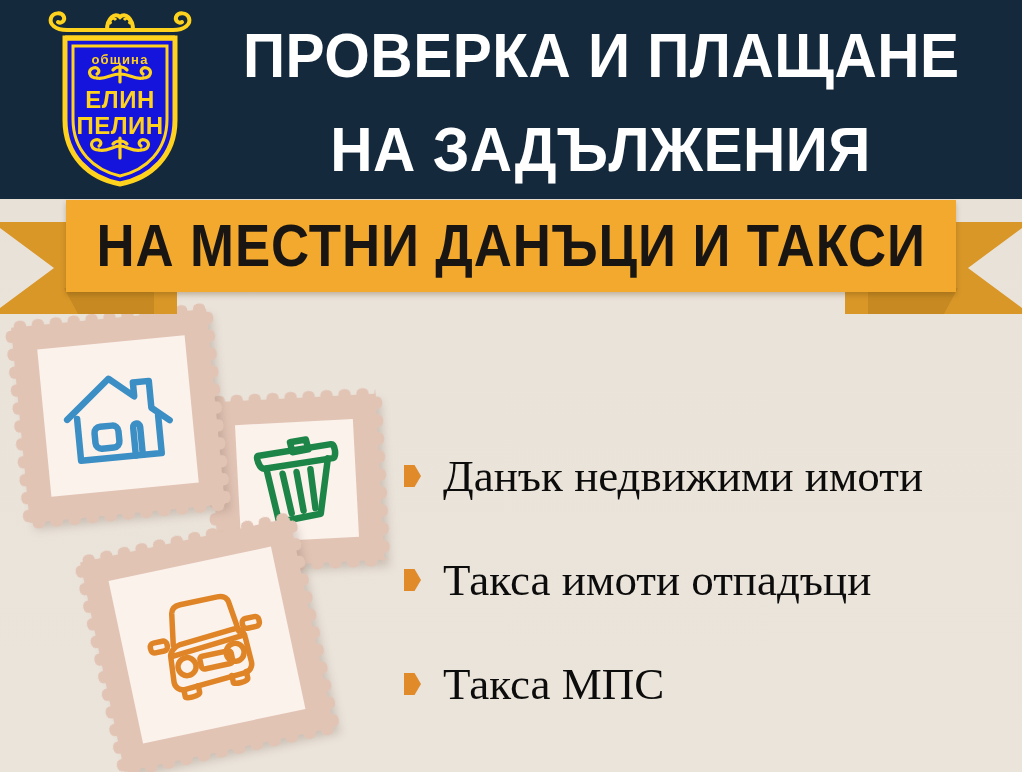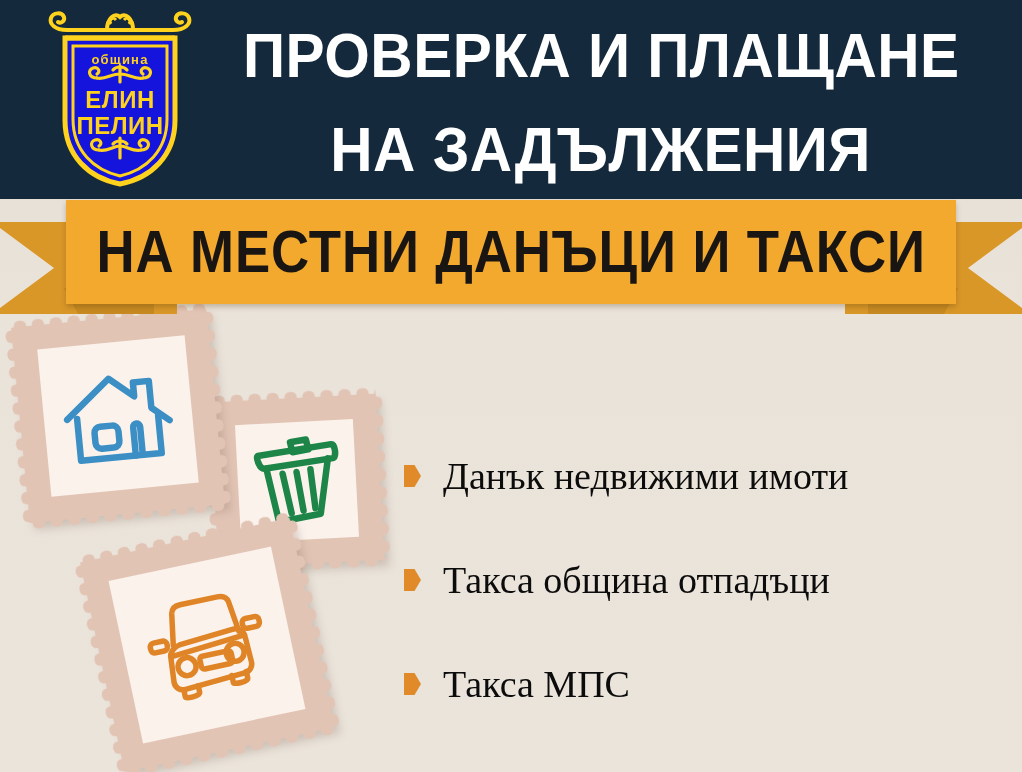--- a/index.html
+++ b/index.html
@@ -97,21 +97,21 @@
     background: #c78a22;
   }
   .ribbon-fold-l { left: 64px; clip-path: polygon(0 0, 100% 0, 100% 100%, 14px 100%); }
   .ribbon-fold-r { right: 64px; clip-path: polygon(0 0, 100% 0, calc(100% - 14px) 100%, 0 100%); }
 
   .ribbon-main {
     position: absolute;
     left: 66px;
     top: 4px;
     width: 890px;
-    height: 104px;
+    height: 92px;
     background: #f2a92e;
     box-shadow: 0 3px 5px rgba(90, 60, 10, 0.28);
     display: flex;
     align-items: center;
     justify-content: center;
   }
   .ribbon-text {
     color: #191512;
     font-family: "Liberation Sans Narrow", "Liberation Sans", sans-serif;
     font-weight: bold;
@@ -197,21 +197,21 @@
   .bullet {
     flex: 0 0 auto;
     width: 17px;
     height: 22px;
     margin-right: 22px;
     background: #e08a2a;
     clip-path: polygon(0 0, 62% 0, 100% 50%, 62% 100%, 0 100%);
   }
   .tax-label {
     font-family: "Liberation Serif", "DejaVu Serif", serif;
-    font-size: 38px;
+    font-size: 45px;
     line-height: 50px;
     color: #0c0c0c;
     white-space: nowrap;
   }
 </style>
 </head>
 <body>
 
 <div class="poster">
 
@@ -326,21 +326,21 @@
     </div>
   </div>
 
   <div class="tax-list">
     <div class="tax-item">
       <span class="bullet"></span>
       <span class="tax-label">Данък недвижими имоти</span>
     </div>
     <div class="tax-item">
       <span class="bullet"></span>
-      <span class="tax-label">Такса община отпадъци</span>
+      <span class="tax-label">Такса имоти отпадъци</span>
     </div>
     <div class="tax-item">
       <span class="bullet"></span>
       <span class="tax-label">Такса МПС</span>
     </div>
   </div>
 
 </div>
 
 </body></html>

